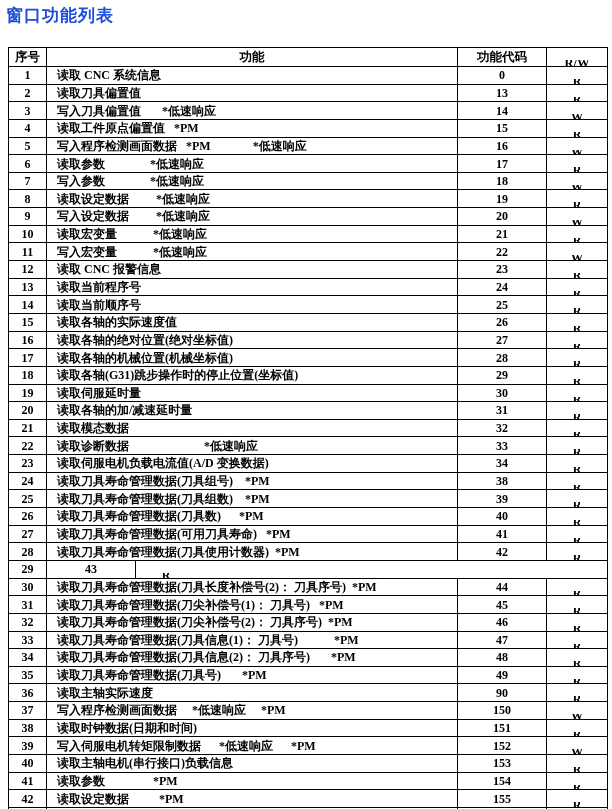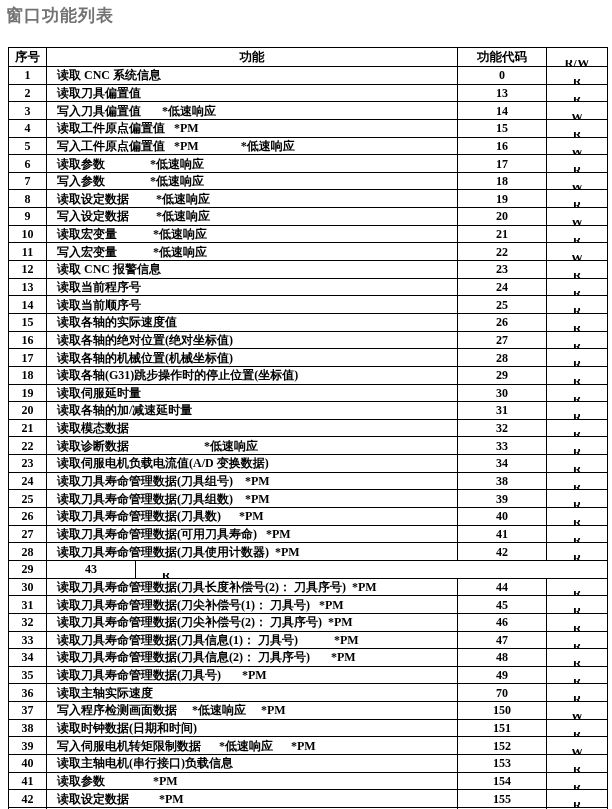--- a/index.html
+++ b/index.html
@@ -4,21 +4,21 @@
 <style>
   html,body { margin:0; padding:0; background:#ffffff; }
   .page {
     position:relative; width:612px; height:809px; background:#ffffff;
     overflow:hidden; color:#000;
     font-family:"Liberation Serif","DejaVu Serif",serif;
   }
   .title {
     position:absolute; left:6px; top:4px;
     font-family:"Liberation Sans","DejaVu Sans",sans-serif;
-    font-weight:bold; font-size:17px; letter-spacing:1px; color:#737373;
+    font-weight:bold; font-size:17px; letter-spacing:1px; color:#1d4ed8;
   }
   .tbl {
     position:absolute; left:8px; top:47px; width:600px;
     box-sizing:border-box;
     border-left:1px solid #000; border-right:1px solid #000; border-top:1px solid #000;
   }
   .tr {
     display:flex; box-sizing:border-box;
     border-bottom:1px solid #000;
     height:17.643px; align-items:stretch;
@@ -71,21 +71,21 @@
           <div class="td c-rw">W</div>
         </div>
         <div class="tr">
           <div class="td c-no">4</div>
           <div class="td c-fn">读取工件原点偏置值   *PM</div>
           <div class="td c-code">15</div>
           <div class="td c-rw">R</div>
         </div>
         <div class="tr">
           <div class="td c-no">5</div>
-          <div class="td c-fn">写入工件原点偏置值   *PM              *低速响应</div>
+          <div class="td c-fn">写入程序检测画面数据   *PM              *低速响应</div>
           <div class="td c-code">16</div>
           <div class="td c-rw">W</div>
         </div>
         <div class="tr">
           <div class="td c-no">6</div>
           <div class="td c-fn">读取参数               *低速响应</div>
           <div class="td c-code">17</div>
           <div class="td c-rw">R</div>
         </div>
         <div class="tr">
@@ -257,21 +257,21 @@
         </div>
         <div class="tr">
           <div class="td c-no">35</div>
           <div class="td c-fn">读取刀具寿命管理数据(刀具号)       *PM</div>
           <div class="td c-code">49</div>
           <div class="td c-rw">R</div>
         </div>
         <div class="tr">
           <div class="td c-no">36</div>
           <div class="td c-fn">读取主轴实际速度</div>
-          <div class="td c-code">70</div>
+          <div class="td c-code">90</div>
           <div class="td c-rw">R</div>
         </div>
         <div class="tr">
           <div class="td c-no">37</div>
           <div class="td c-fn">写入程序检测画面数据     *低速响应     *PM</div>
           <div class="td c-code">150</div>
           <div class="td c-rw">W</div>
         </div>
         <div class="tr">
           <div class="td c-no">38</div>

